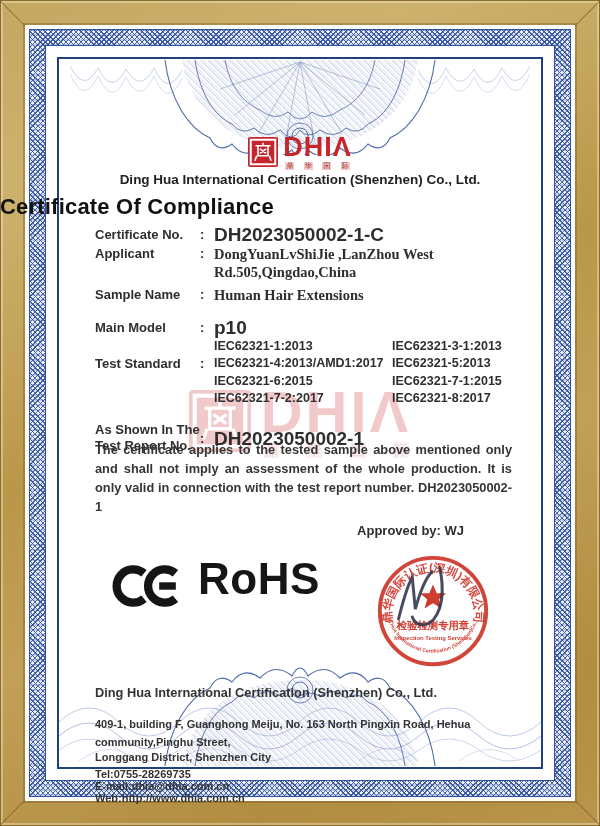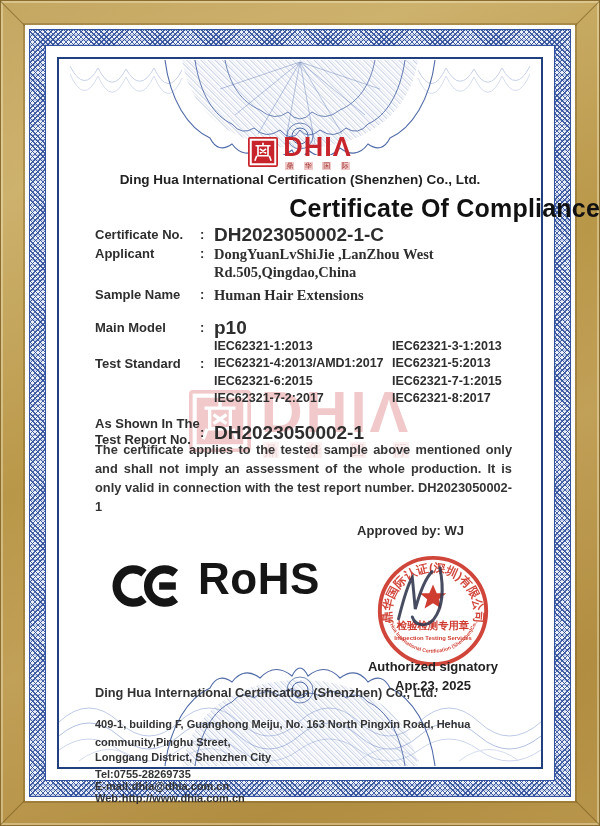--- a/index.html
+++ b/index.html
@@ -30,29 +30,29 @@
   .word{font-weight:800;font-size:27px;letter-spacing:1px;color:#c8242b;font-family:"Liberation Sans",sans-serif;}
   .cncap{display:flex;gap:6px;justify-content:space-between;padding:1px 2px 0 2px;}
   .cncap span{font-size:7px;color:#9c2a24;background:#f0caca;padding:0 1px;line-height:8px;}
 
   .wm{position:absolute;top:383px;left:0;right:0;display:flex;justify-content:center;align-items:center;gap:10px;opacity:.40;pointer-events:none;}
   .wm .seal{width:62px;height:62px;background:#dd7a80;border-radius:4px;}
   .wm .word{font-size:58px;color:#dd7a80;letter-spacing:3px;}
   .wm .cncap span{font-size:14px;color:#d98f93;background:#f6dddd;line-height:16px;}
 
   .company{position:absolute;top:172px;left:0;right:0;text-align:center;font-weight:bold;font-size:13.5px;color:#222;}
-  .title{position:absolute;top:194px;left:0;right:0;text-align:right;font-weight:bold;font-size:25px;color:#111;letter-spacing:.2px;}
+  .title{position:absolute;top:194px;left:0;right:0;text-align:left;font-weight:bold;font-size:22px;color:#111;letter-spacing:.2px;}
 
   .fields{position:absolute;top:226px;left:95px;width:417px;color:#2e2e2e;}
   .frow{display:grid;grid-template-columns:105px 14px 1fr;align-items:start;}
   .flabel{font-weight:bold;font-size:13px;line-height:18.5px;}
   .fcolon{font-weight:bold;font-size:13px;line-height:18.5px;}
   .fval{font-weight:bold;font-size:19px;line-height:18.5px;}
   .serif{font-family:"Liberation Serif",serif;font-size:14.5px;}
-  .mt4{margin-top:4px;} .mt5{margin-top:15px;} .mt2{margin-top:8px;}
+  .mt4{margin-top:4px;} .mt5{margin-top:15px;} .mt2{margin-top:14px;}
   .stdgrid{display:grid;grid-template-columns:178px 1fr;}
   .stdgrid span{font-weight:bold;font-size:12.5px;line-height:17.5px;white-space:nowrap;}
   .pt17{padding-top:17.5px;}
   .replabel div{font-weight:bold;font-size:13px;line-height:16.5px;}
   .pt8{padding-top:8px;}
 
   .paras{position:absolute;top:440px;left:95px;width:417px;color:#353535;}
   .paras p{margin:0;font-weight:bold;font-size:12.8px;line-height:19px;text-align:justify;}
   .paras p + p{margin-top:23px;}
   .approved{margin-top:7px;text-align:right;padding-right:48px;font-weight:bold;font-size:13px;color:#2e2e2e;}
@@ -258,24 +258,20 @@
     </text>
     <text font-size="5.2" font-weight="bold" fill="#cf3c30" opacity=".95">
       <textPath href="#stArcBot" startOffset="50%" text-anchor="middle">Ding Hua International Certification (Shenzhen)Co.,LTD</textPath>
     </text>
     <polygon points="65,37 68.8,45.8 78.4,46 70.9,52 73.6,61.4 65,56 56.4,61.4 59.1,52 51.6,46 61.2,45.8" fill="#cf3c30"></polygon>
     <text x="65" y="82" text-anchor="middle" font-size="10.5" font-weight="bold" fill="#cf3c30">检验检测专用章</text>
     <text x="65" y="93" text-anchor="middle" font-size="6" font-weight="bold" fill="#cf3c30">Inspection Testing Services</text>
     <path d="M30 72 C36 48 40 36 44 30 L47 62 C52 44 58 30 64 24 M72 20 C76 40 75 60 66 72 C58 81 47 79 44 70" fill="none" stroke="#333850" stroke-width="3" stroke-linecap="round" opacity=".9"></path>
   </svg>
 
-  <div class="signatory">
-    <div class="slabel">Authorized signatory</div>
-    <div class="sdate">Apr.23, 2025</div>
-  </div>
 
   <div class="footer">
     <div class="fcompany">Ding Hua International Certification (Shenzhen) Co., Ltd.</div>
     <div class="faddr">409-1, building F, Guanghong Meiju, No. 163 North Pingxin Road, Hehua community,Pinghu Street,</div>
     <div class="faddr" style="margin-top:-2px">Longgang District, Shenzhen City</div>
     <div class="fcontact">
       <span>Tel:0755-28269735</span>
       <span>E-mail:dhia@dhia.com.cn</span>
       <span>Web:http://www.dhia.com.cn</span>
     </div>

